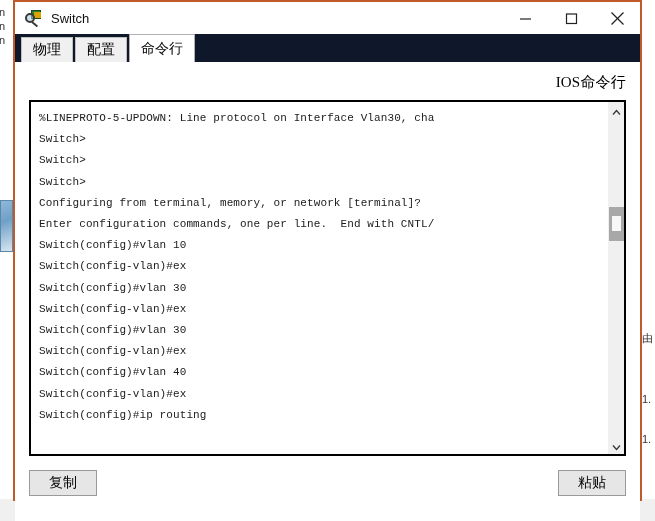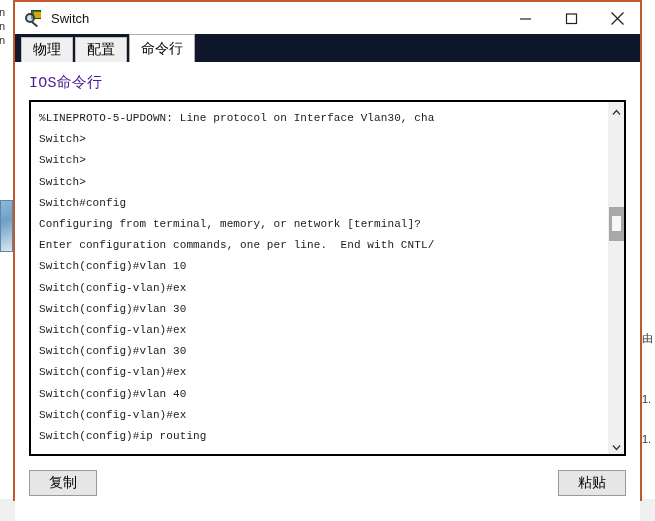--- a/index.html
+++ b/index.html
@@ -204,25 +204,25 @@
   .content {
     flex: 1 1 auto;
     background: #ffffff;
     position: relative;
     display: flex;
     flex-direction: column;
     padding: 0 14px;
     box-sizing: border-box;
   }
   .ios-title {
-    text-align: left;
+    text-align: right;
     font-size: 15px;
-    color: #4c1d95;
+    color: #000000;
     padding: 11px 0 8px 0;
-    font-family: Liberation Mono, monospace;
+    font-family: Liberation Serif, serif;
     letter-spacing: 0.2px;
   }
 
   .terminal-wrap {
     border: 2px solid #000000;
     background: #ffffff;
     height: 356px;
     box-sizing: border-box;
     display: flex;
     position: relative;
@@ -384,21 +384,20 @@
 
     <div class="ios-title">IOS命令行</div>
 
     <div class="terminal-wrap">
       <div class="terminal">
         <div class="term-line">%LINEPROTO-5-UPDOWN: Line protocol on Interface Vlan30, cha</div>
         <div class="term-line blank"></div>
         <div class="term-line">Switch&gt;</div>
         <div class="term-line">Switch&gt;</div>
         <div class="term-line">Switch&gt;</div>
-        <div class="term-line">Switch#config</div>
         <div class="term-line">Configuring from terminal, memory, or network [terminal]?</div>
         <div class="term-line">Enter configuration commands, one per line.  End with CNTL/</div>
         <div class="term-line">Switch(config)#vlan 10</div>
         <div class="term-line">Switch(config-vlan)#ex</div>
         <div class="term-line">Switch(config)#vlan 30</div>
         <div class="term-line">Switch(config-vlan)#ex</div>
         <div class="term-line">Switch(config)#vlan 30</div>
         <div class="term-line">Switch(config-vlan)#ex</div>
         <div class="term-line">Switch(config)#vlan 40</div>
         <div class="term-line">Switch(config-vlan)#ex</div>

